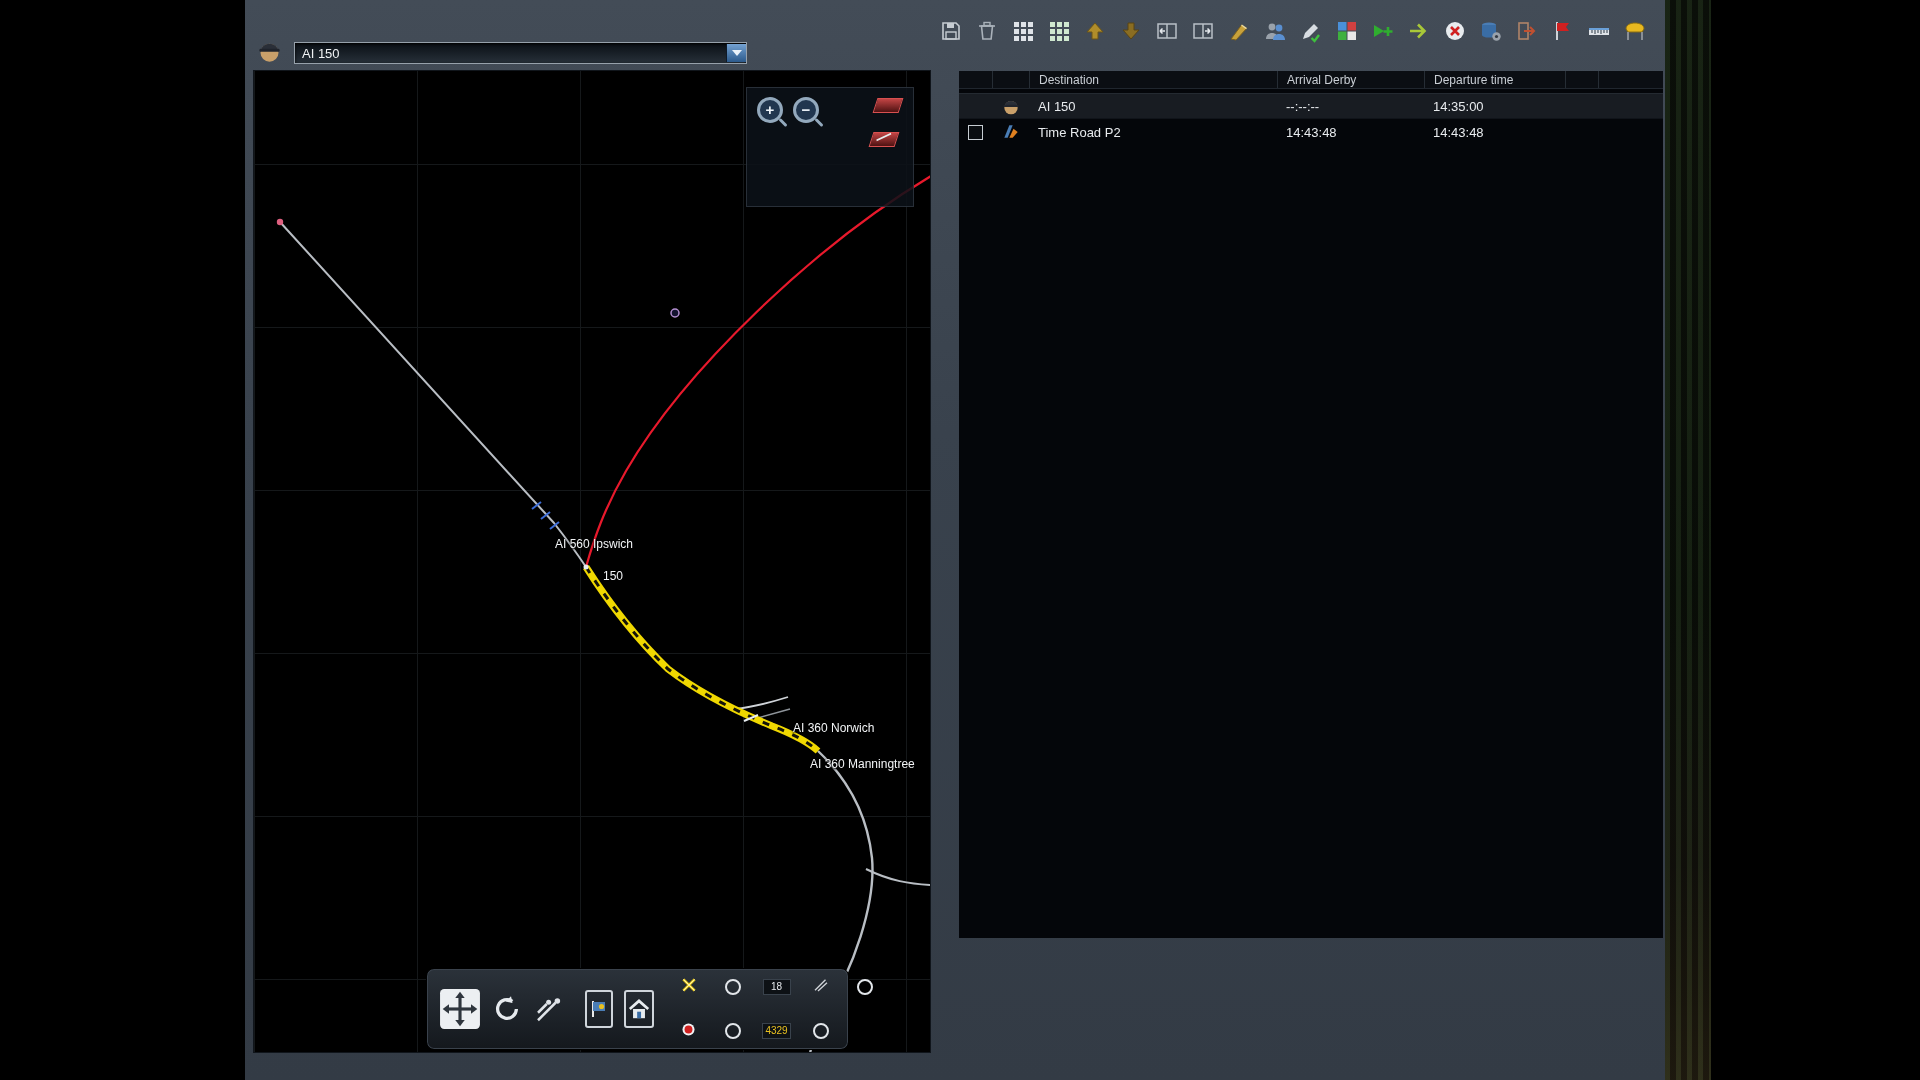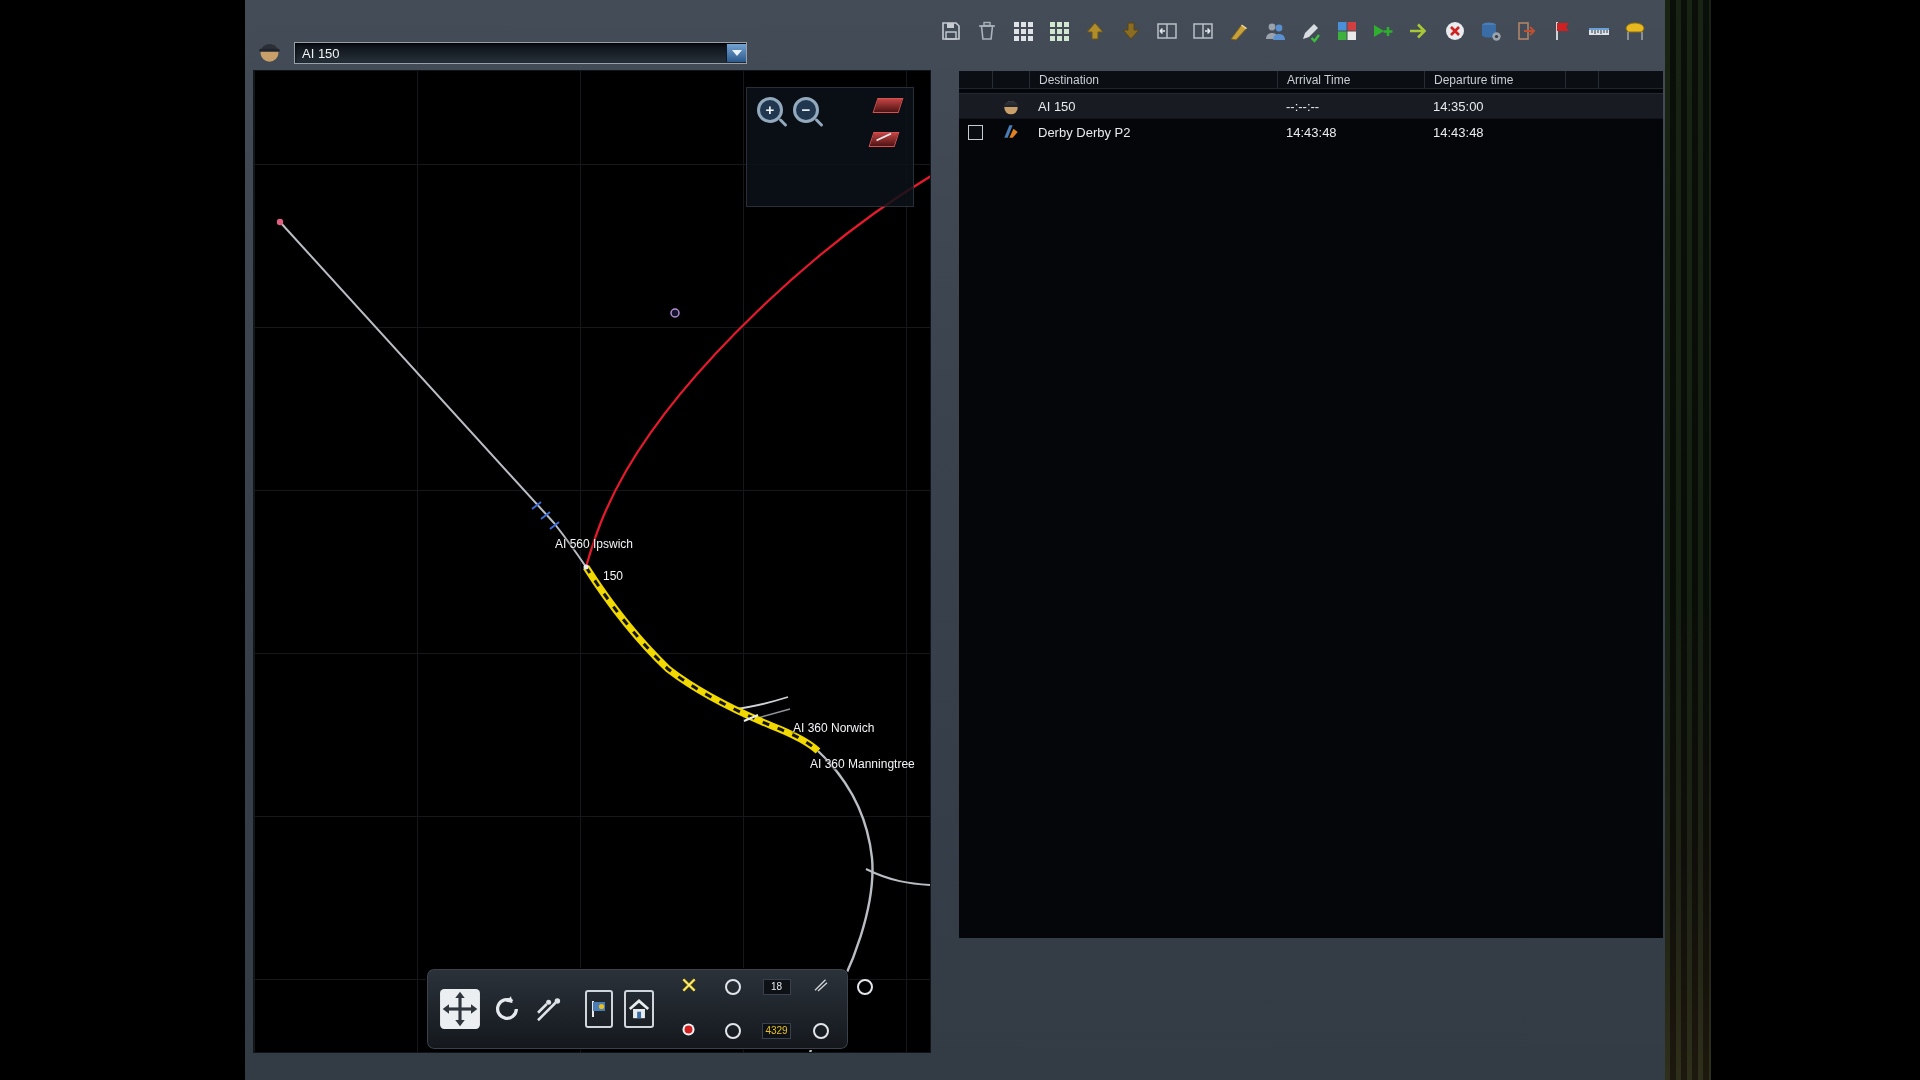--- a/index.html
+++ b/index.html
@@ -477,21 +477,21 @@
             <use href="#i-awning"></use>
           </svg>
         </div>
     </div>
 
     <div class="timetable">
       <div class="tt-header">
         <div class="c c-check"></div>
         <div class="c c-icon"></div>
         <div class="c c-dest">Destination</div>
-        <div class="c c-arr">Arrival Time</div>
+        <div class="c c-arr">Arrival Derby</div>
         <div class="c c-dep">Departure time</div>
         <div class="c c-x1"></div>
         <div class="c c-x2"></div>
       </div>
       <div class="tt-rows">
         <div class="tt-row selected">
           <div class="c c-check"></div>
           <div class="c c-icon">
             <svg width="20" height="20" viewBox="0 0 24 24">
                 <use href="#i-driver"></use>
@@ -505,21 +505,21 @@
         </div>
         <div class="tt-row">
           <div class="c c-check">
             <div class="checkbox"></div>
           </div>
           <div class="c c-icon">
             <svg width="20" height="20" viewBox="0 0 24 24">
                 <use href="#i-marker2"></use>
               </svg>
           </div>
-          <div class="c c-dest">Derby Derby P2</div>
+          <div class="c c-dest">Time Road P2</div>
           <div class="c c-arr">14:43:48</div>
           <div class="c c-dep">14:43:48</div>
           <div class="c c-x1"></div>
           <div class="c c-x2"></div>
         </div>
       </div>
     </div>
 
 
   </div>

